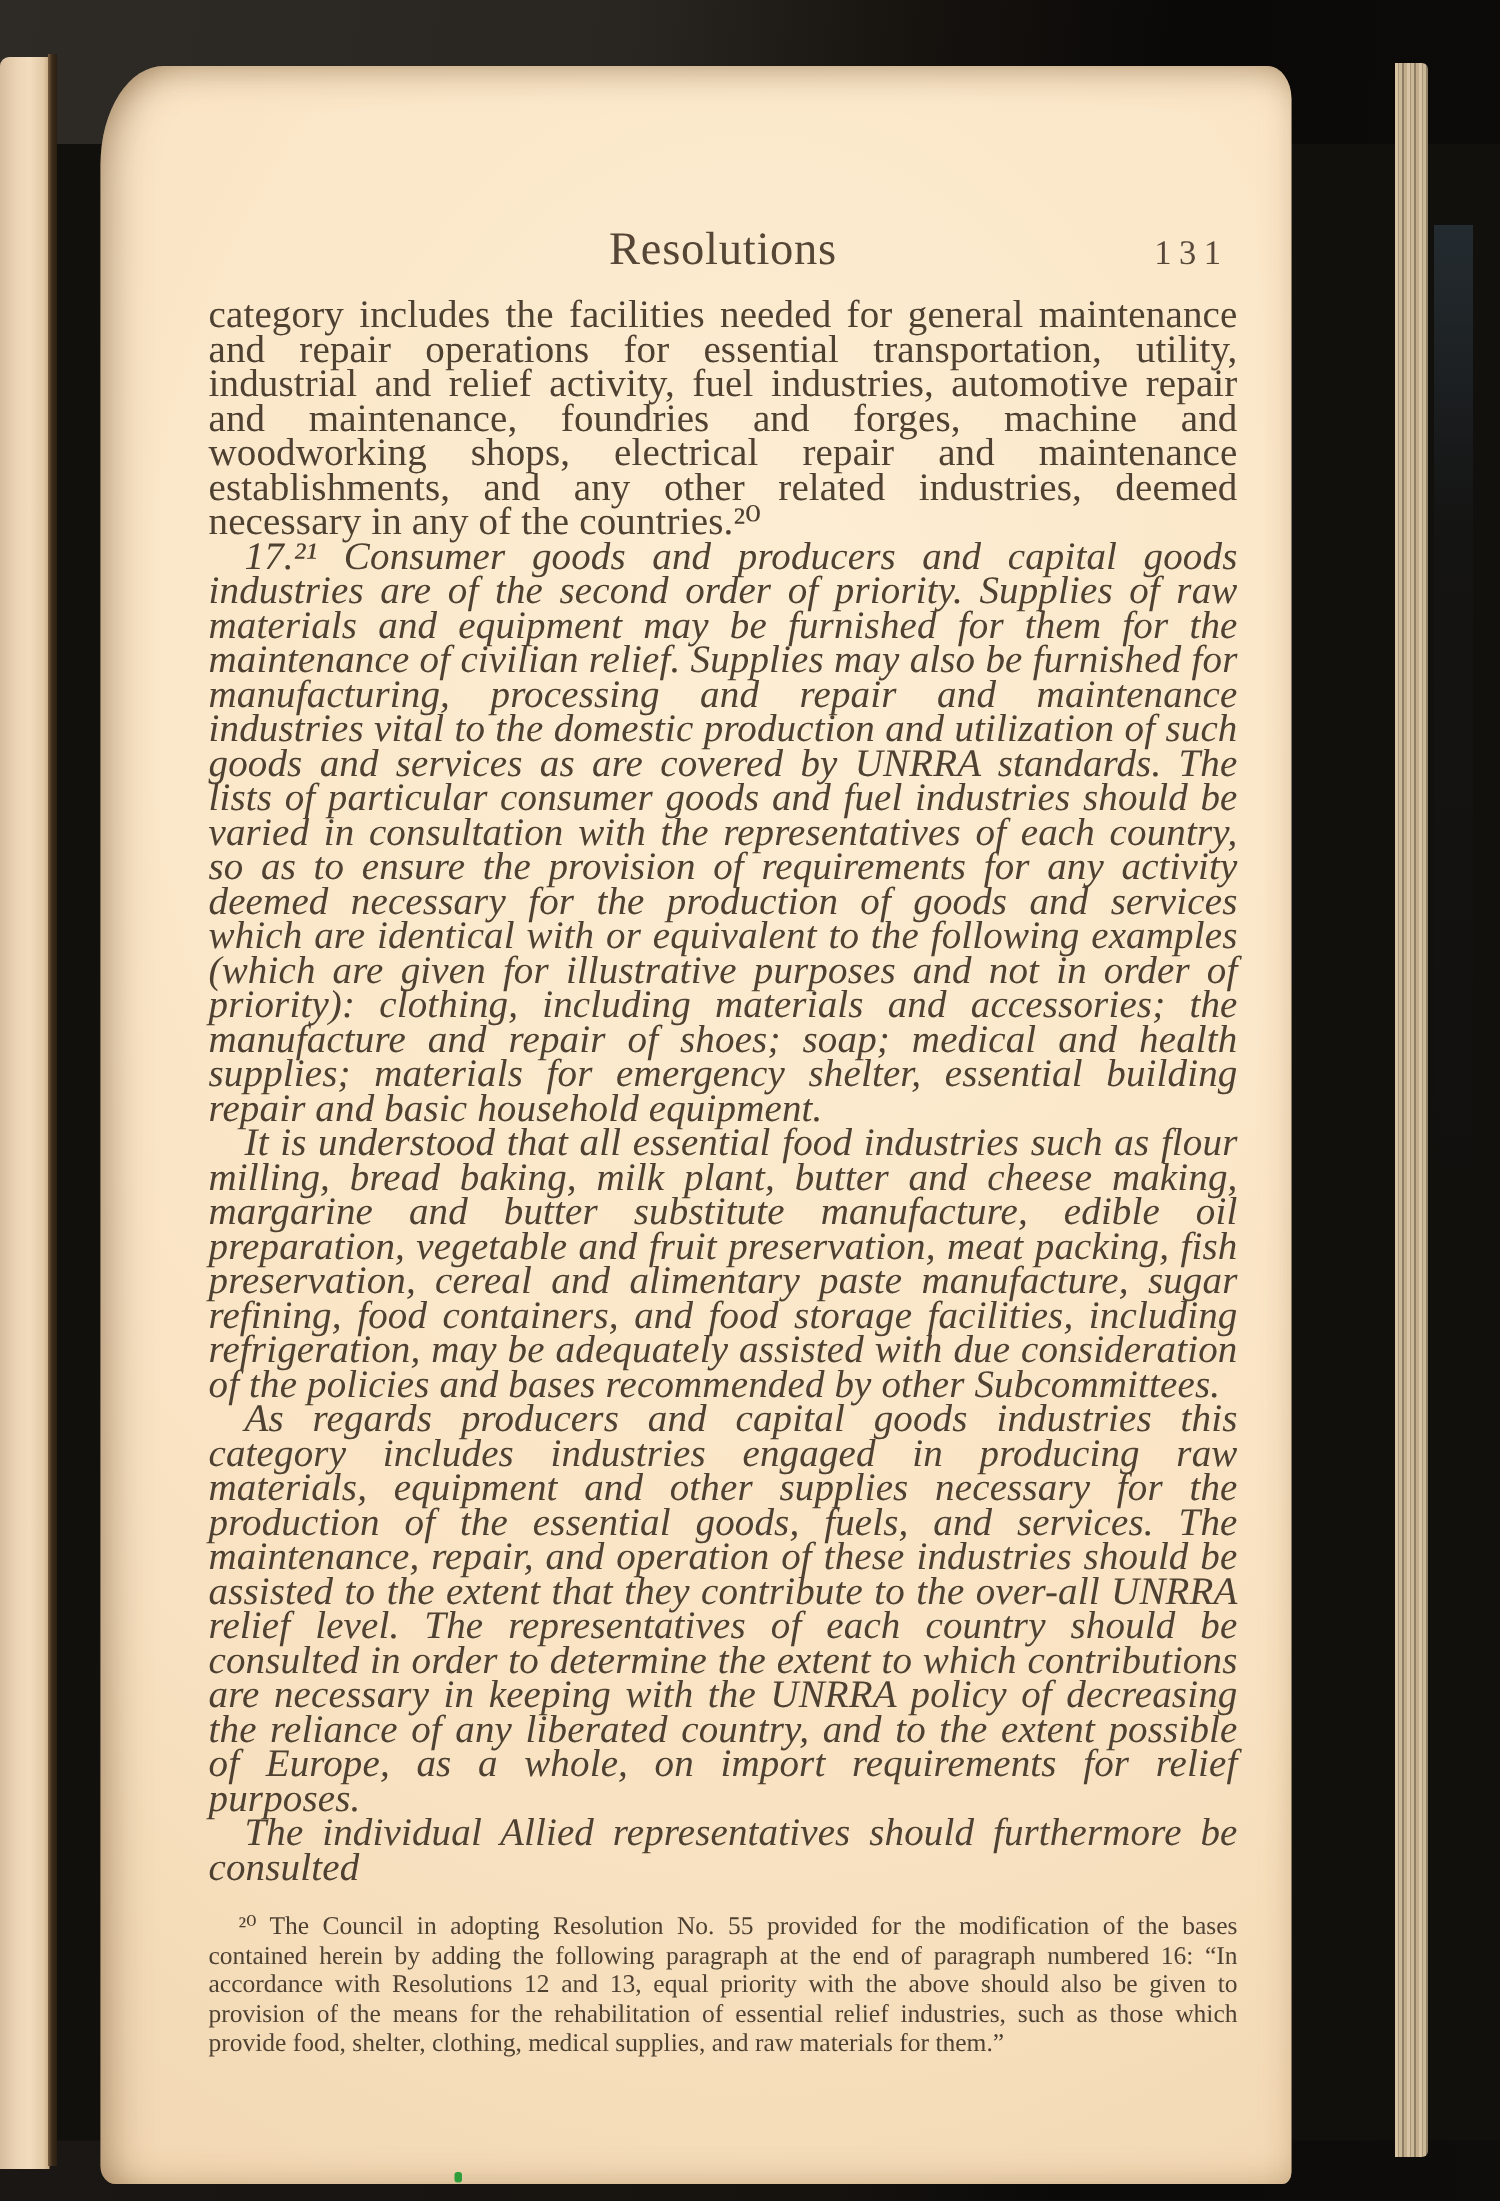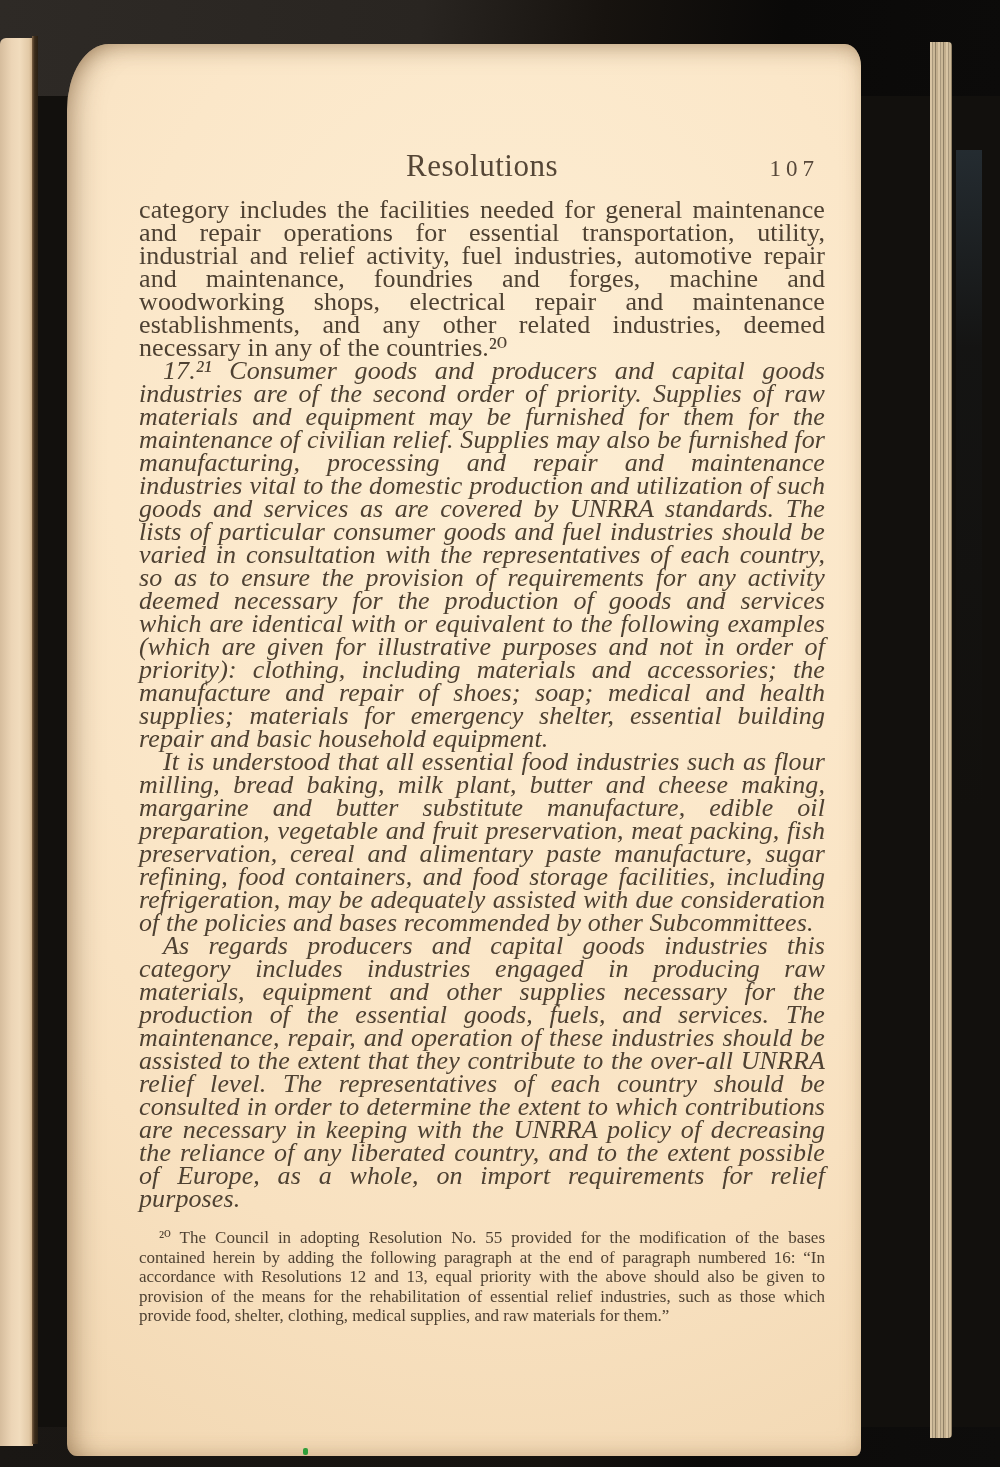--- a/index.html
+++ b/index.html
@@ -167,28 +167,29 @@
 <div class="backdrop-bottom"></div>
 
 <div class="facing-page-edge"></div>
 <div class="gutter-shadow"></div>
 
 <div class="book-page">
   <div class="text-block">
 
     <div class="page-header">
       <div class="page-title">Resolutions</div>
-      <div class="page-number">107</div>
+      <div class="page-number">131</div>
     </div>
 
     <div class="body-text">
       <p>category includes the facilities needed for general maintenance and repair operations for essential transportation, utility, industrial and relief activity, fuel industries, automotive repair and maintenance, foundries and forges, machine and woodworking shops, electrical repair and maintenance establishments, and any other related industries, deemed necessary in any of the countries.²⁰</p>
       <p class="indent">17.²¹ Consumer goods and producers and capital goods industries are of the second order of priority. Supplies of raw materials and equipment may be furnished for them for the maintenance of civilian relief. Supplies may also be furnished for manufacturing, processing and repair and maintenance industries vital to the domestic production and utilization of such goods and services as are covered by UNRRA standards. The lists of particular consumer goods and fuel industries should be varied in consultation with the representatives of each country, so as to ensure the provision of requirements for any activity deemed necessary for the production of goods and services which are identical with or equivalent to the following examples (which are given for illustrative purposes and not in order of priority): clothing, including materials and accessories; the manufacture and repair of shoes; soap; medical and health supplies; materials for emergency shelter, essential building repair and basic household equipment.</p>
       <p class="indent">It is understood that all essential food industries such as flour milling, bread baking, milk plant, butter and cheese making, margarine and butter substitute manufacture, edible oil preparation, vegetable and fruit preservation, meat packing, fish preservation, cereal and alimentary paste manufacture, sugar refining, food containers, and food storage facilities, including refrigeration, may be adequately assisted with due consideration of the policies and bases recommended by other Subcommittees.</p>
       <p class="indent">As regards producers and capital goods industries this category includes industries engaged in producing raw materials, equipment and other supplies necessary for the production of the essential goods, fuels, and services. The maintenance, repair, and operation of these industries should be assisted to the extent that they contribute to the over-all UNRRA relief level. The representatives of each country should be consulted in order to determine the extent to which contributions are necessary in keeping with the UNRRA policy of decreasing the reliance of any liberated country, and to the extent possible of Europe, as a whole, on import requirements for relief purposes.</p>
+      <p class="indent">The individual Allied representatives should furthermore be consulted</p>
     </div>
 
     <div class="footnotes">
       <p>²⁰ The Council in adopting Resolution No. 55 provided for the modification of the bases contained herein by adding the following paragraph at the end of paragraph numbered 16: “In accordance with Resolutions 12 and 13, equal priority with the above should also be given to provision of the means for the rehabilitation of essential relief industries, such as those which provide food, shelter, clothing, medical supplies, and raw materials for them.”</p>
     </div>
 
   </div>
 </div>
 
 <div class="page-edge-stack"></div>

